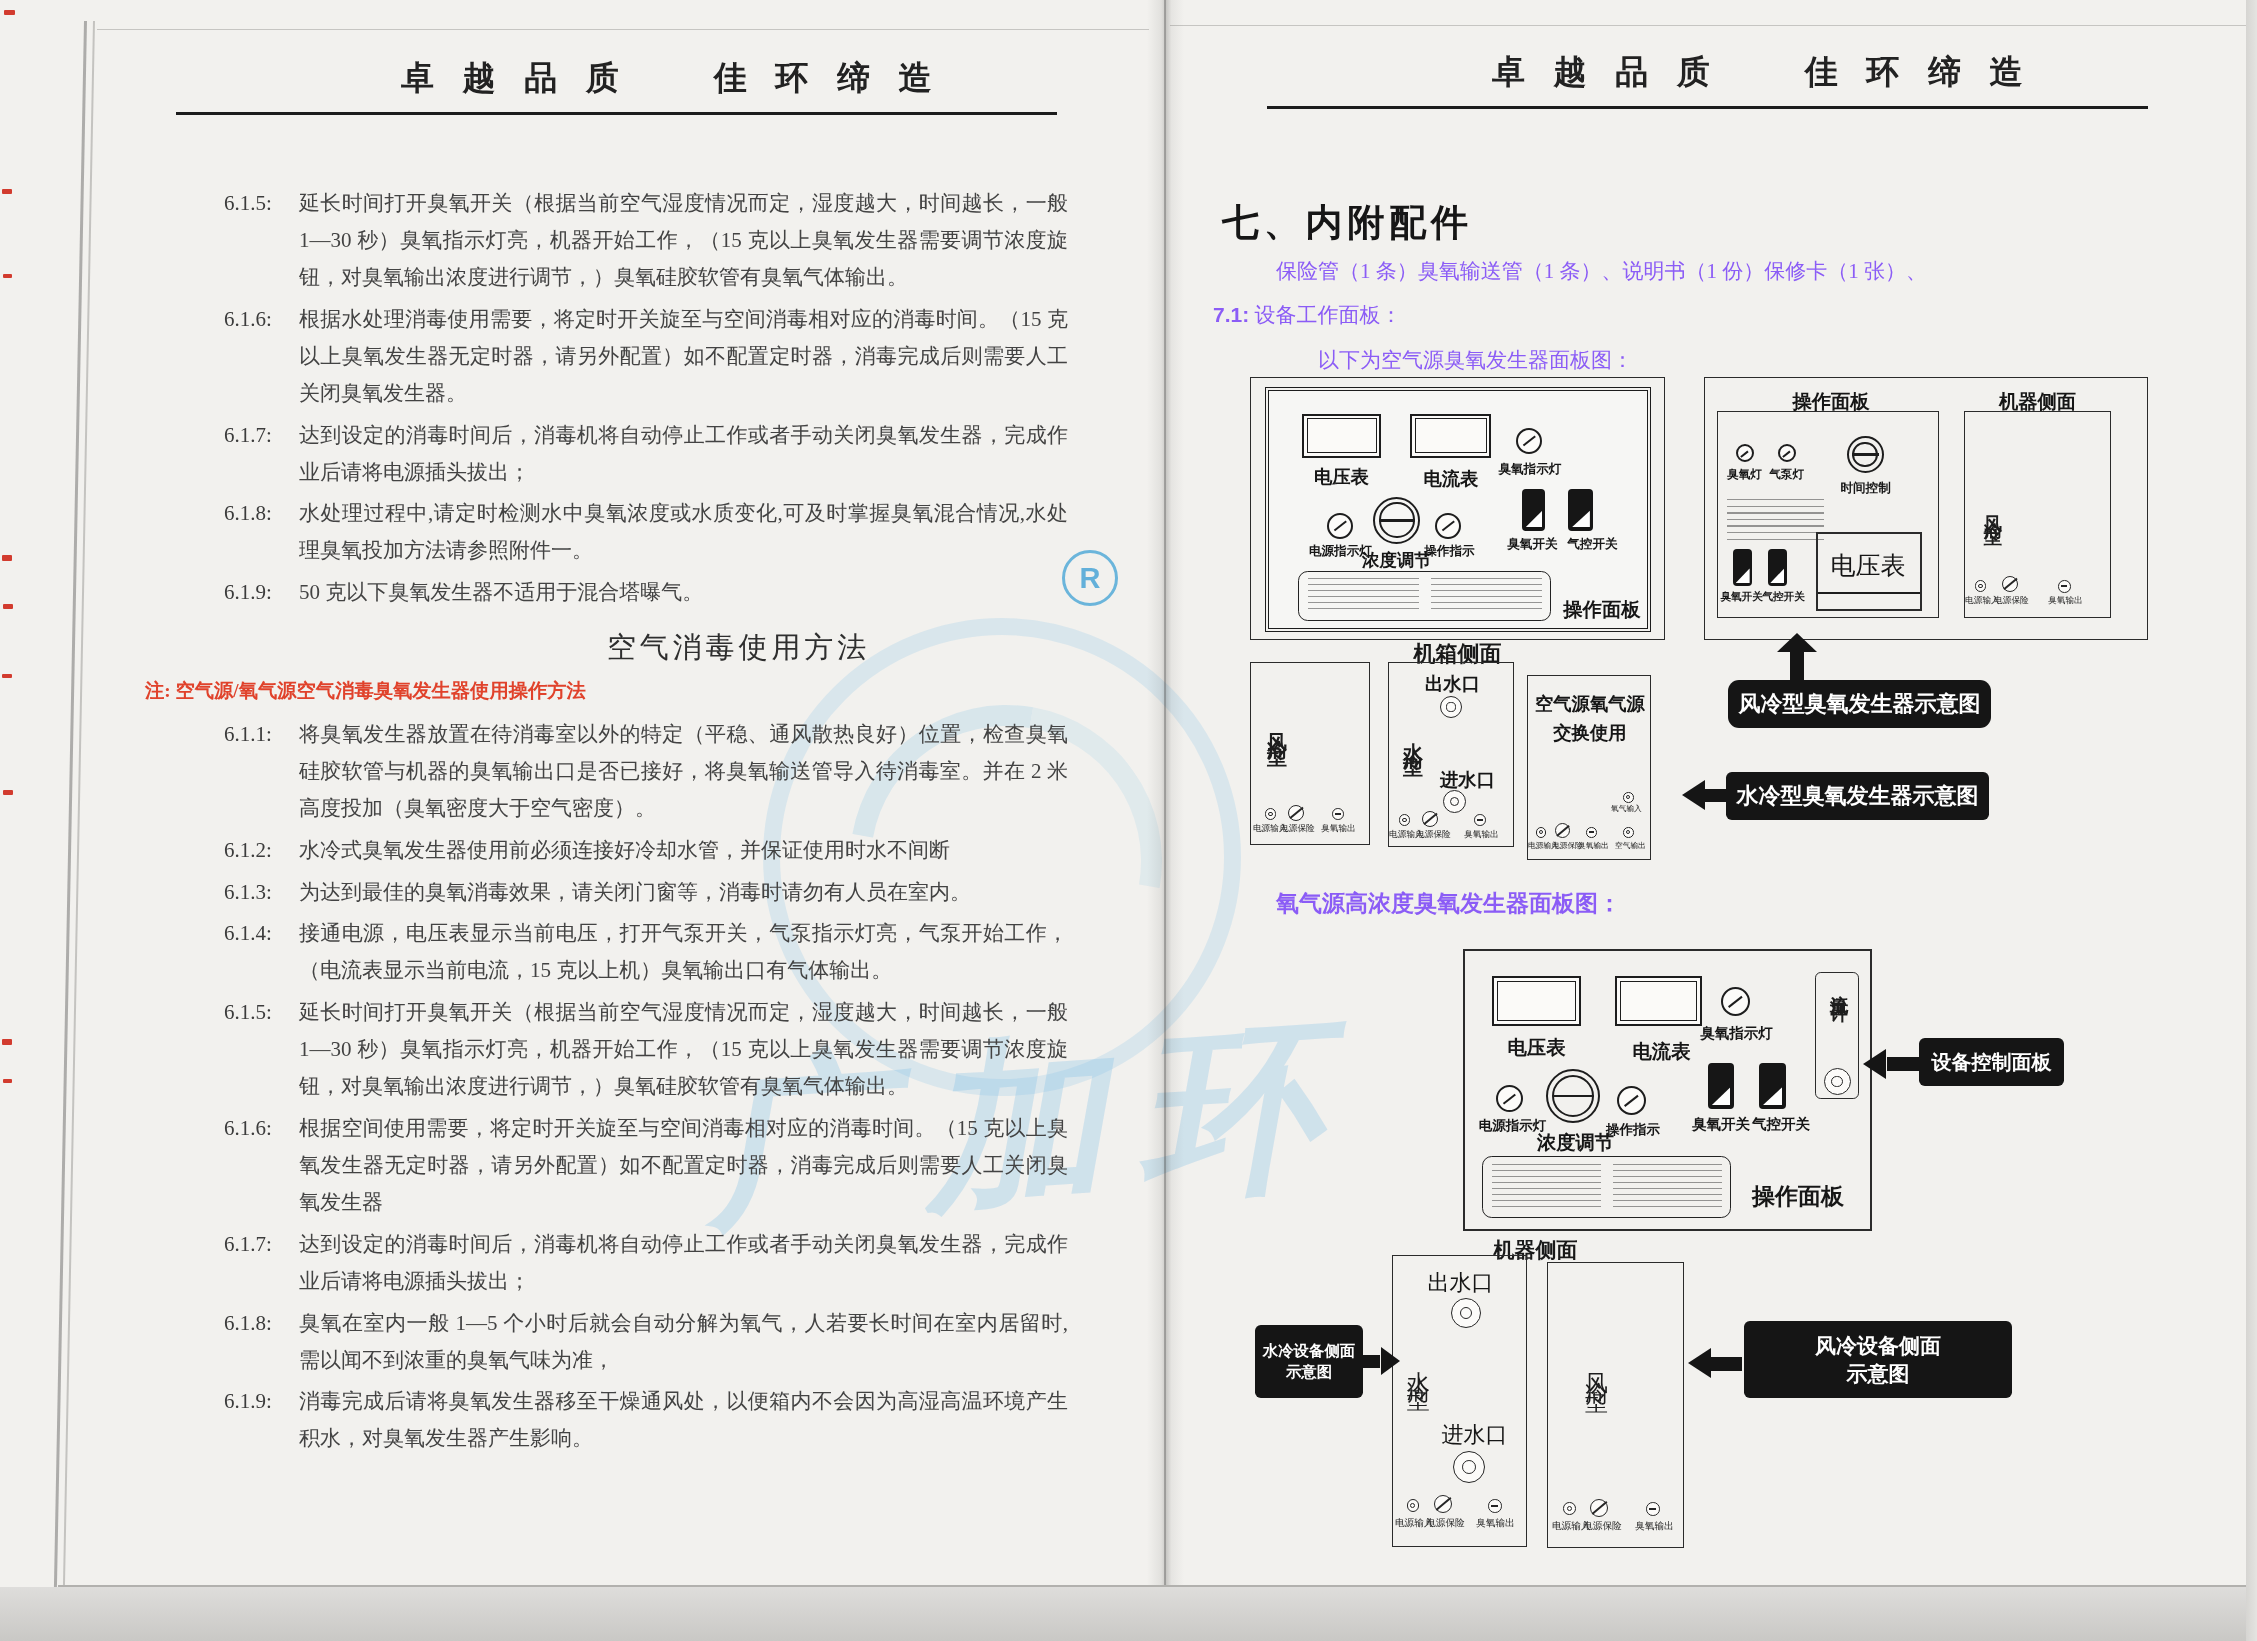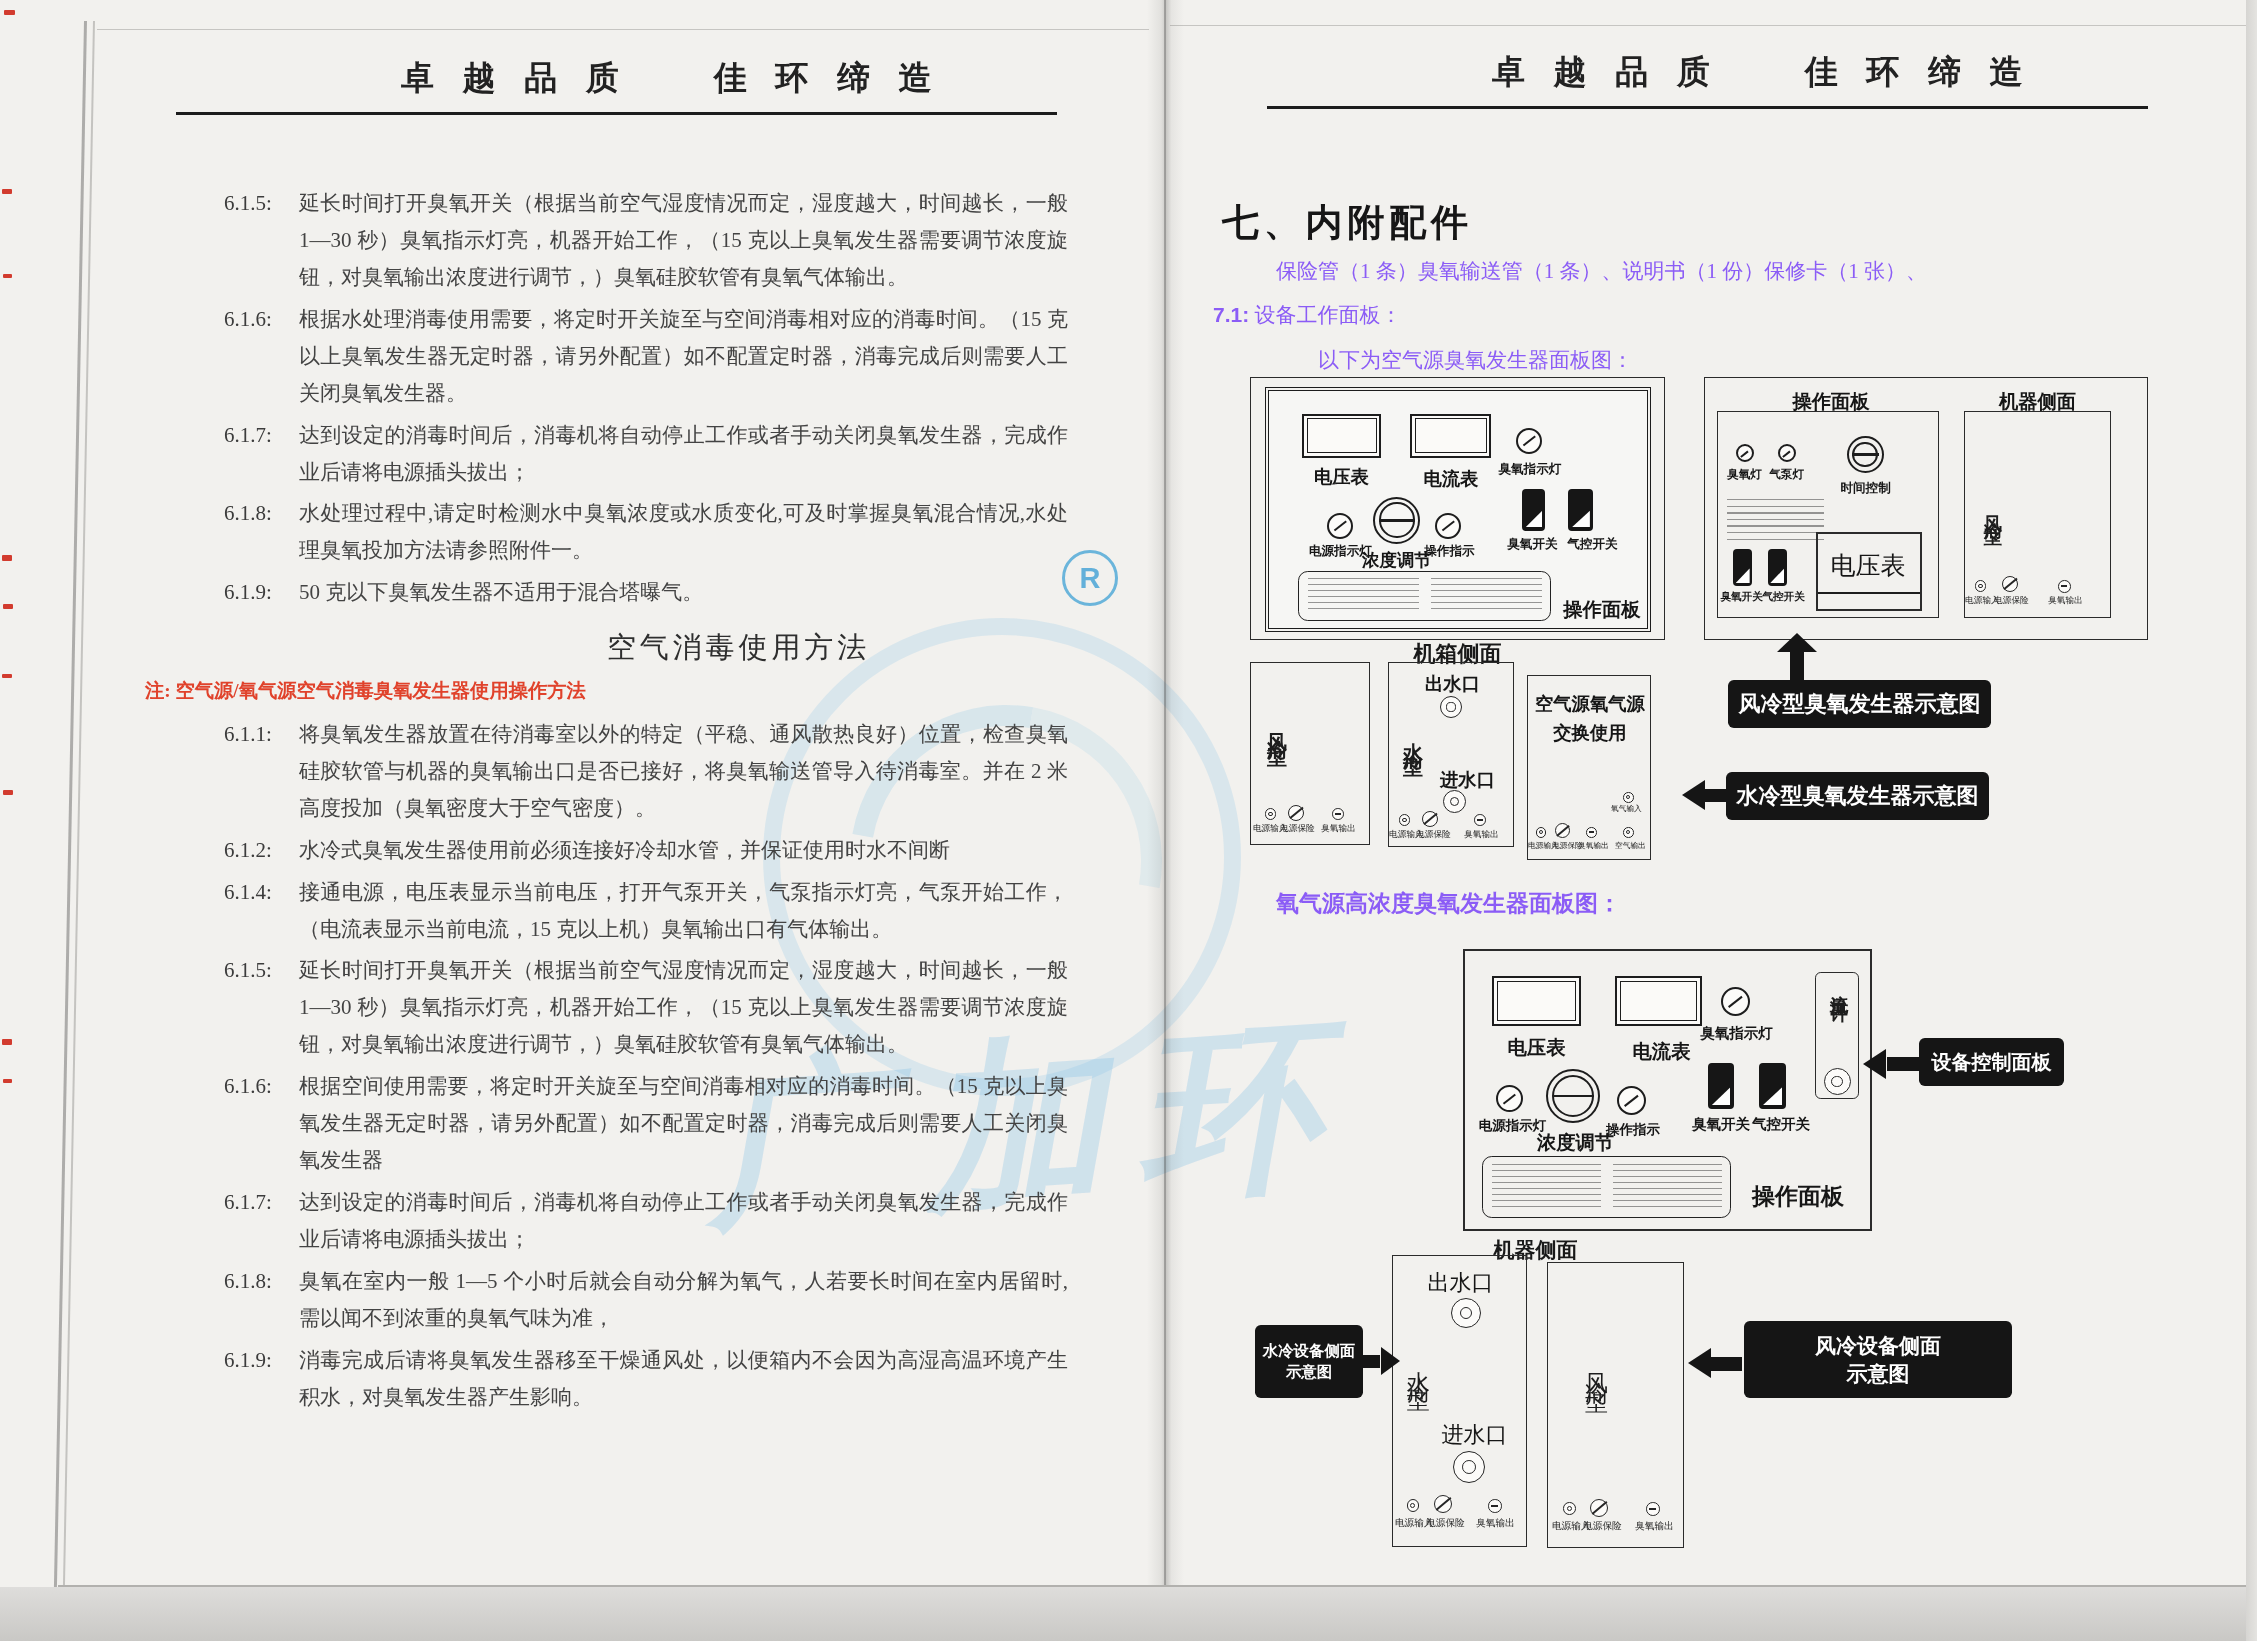--- a/index.html
+++ b/index.html
@@ -134,20 +134,24 @@
   <div class="list" style="left:224px;top:716px;width:844px;">
     <div class="ditem">
       <span class="n">6.1.1:</span>
       <div class="t">将臭氧发生器放置在待消毒室以外的特定（平稳、通风散热良好）位置，检查臭氧硅胶软管与机器的臭氧输出口是否已接好，将臭氧输送管导入待消毒室。并在 2 米高度投加（臭氧密度大于空气密度）。</div>
     </div>
     <div class="ditem">
       <span class="n">6.1.2:</span>
       <div class="t">水冷式臭氧发生器使用前必须连接好冷却水管，并保证使用时水不间断</div>
     </div>
     <div class="ditem">
+      <span class="n">6.1.3:</span>
+      <div class="t">为达到最佳的臭氧消毒效果，请关闭门窗等，消毒时请勿有人员在室内。</div>
+    </div>
+    <div class="ditem">
       <span class="n">6.1.4:</span>
       <div class="t">接通电源，电压表显示当前电压，打开气泵开关，气泵指示灯亮，气泵开始工作，（电流表显示当前电流，15 克以上机）臭氧输出口有气体输出。</div>
     </div>
     <div class="ditem">
       <span class="n">6.1.5:</span>
       <div class="t">延长时间打开臭氧开关（根据当前空气湿度情况而定，湿度越大，时间越长，一般 1—30 秒）臭氧指示灯亮，机器开始工作，（15 克以上臭氧发生器需要调节浓度旋钮，对臭氧输出浓度进行调节，）臭氧硅胶软管有臭氧气体输出。</div>
     </div>
     <div class="ditem">
       <span class="n">6.1.6:</span>
       <div class="t">根据空间使用需要，将定时开关旋至与空间消毒相对应的消毒时间。（15 克以上臭氧发生器无定时器，请另外配置）如不配置定时器，消毒完成后则需要人工关闭臭氧发生器</div>
@@ -267,21 +271,21 @@
       <div class="jlabel" style="left:0px;top:183px;">电源输入</div>
       <div class="jack fuse" style="left:37px;top:164px;width:16.4px;height:16.4px;"></div>
       <div class="jlabel" style="left:29px;top:183px;">电源保险</div>
       <div class="jack out" style="left:93px;top:168px;width:12.6px;height:12.6px;"></div>
       <div class="jlabel" style="left:83px;top:183px;">臭氧输出</div>
     </div>
   </div>
 
   <div class="tri up" style="left:1777px;top:633px;"></div>
   <div class="shaft" style="left:1790px;top:651px;width:13.5px;height:29px;"></div>
-  <div class="callout" style="left:1728px;top:680px;width:263px;height:48px;font-size:22px;">
+  <div class="callout" style="left:1728px;top:680px;width:263px;height:48px;font-size:22px;border-radius:11px;">
     <span>风冷型臭氧发生器示意图</span>
   </div>
   <div class="tri left" style="left:1682px;top:780px;"></div>
   <div class="shaft" style="left:1703px;top:789px;width:25px;height:12.6px;"></div>
   <div class="callout" style="left:1726px;top:772px;width:263px;height:48px;font-size:22px;">
     <span>水冷型臭氧发生器示意图</span>
   </div>
 
   <div class="rtext" style="left:1276px;top:888px;font-size:23px;font-weight:bold;">氧气源高浓度臭氧发生器面板图：</div>
 

